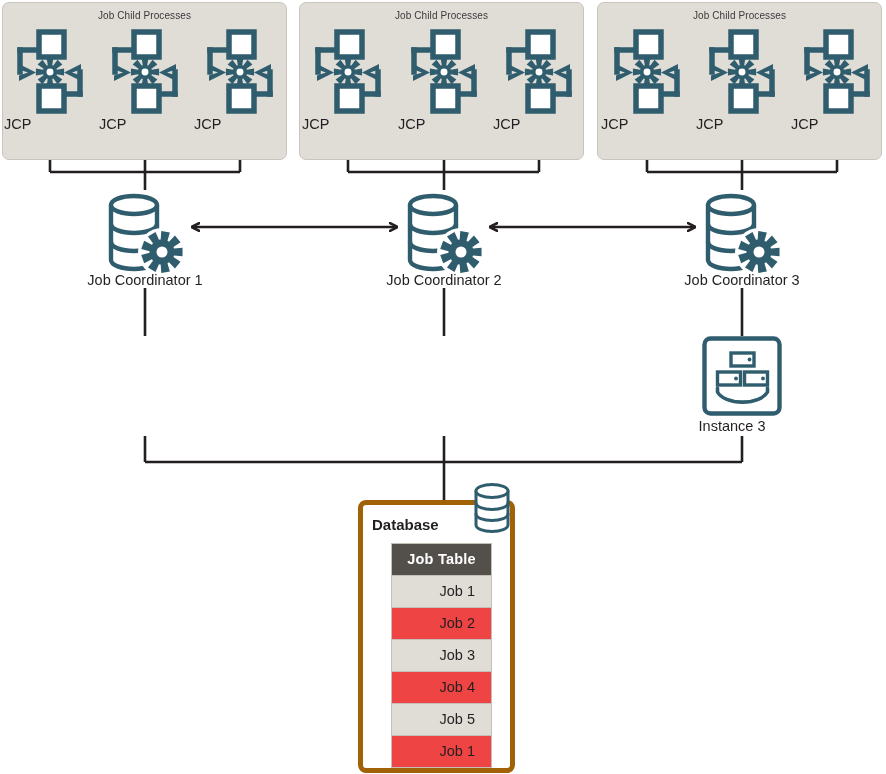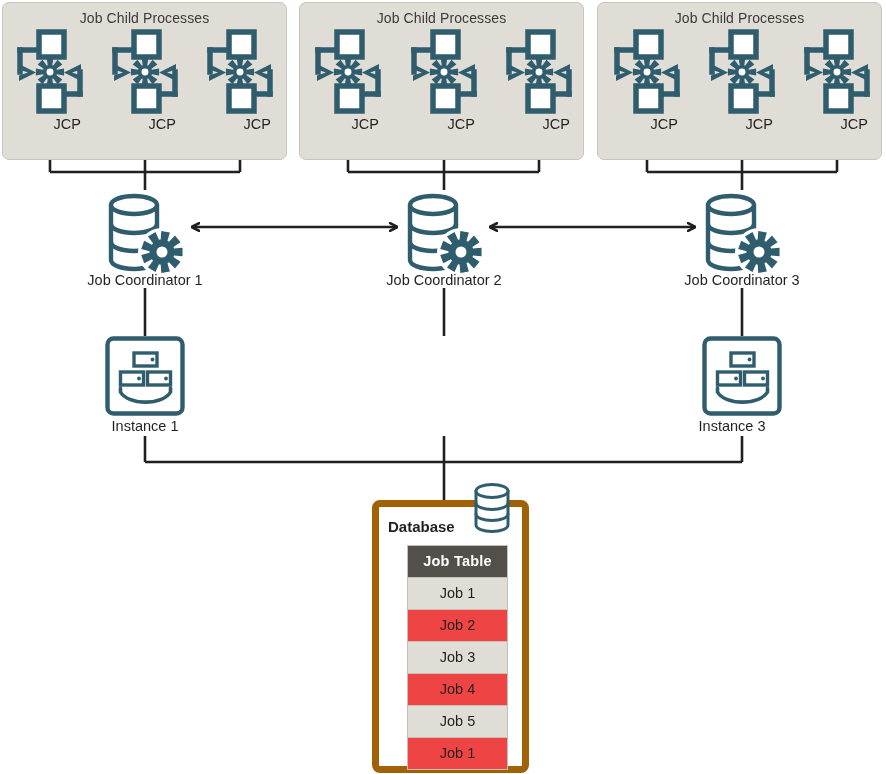--- a/index.html
+++ b/index.html
@@ -9,43 +9,43 @@
   #diagram{position:absolute;inset:0;width:886px;height:774px;}
 
   
   .jcp-panel{position:absolute;top:2px;height:158px;
              background:#e0ddd7;border:1px solid #c9c5bd;border-radius:7px;
              box-sizing:border-box;}
   .jcp-panel.g1{left:2px;width:285px;}
   .jcp-panel.g2{left:299px;width:285px;}
   .jcp-panel.g3{left:597px;width:285px;}
   .jcp-title{position:absolute;top:7px;left:0;right:0;text-align:center;
-             font-size:14px;color:#3a3a3a;font-weight:400;letter-spacing:.1px;}
+             font-size:10px;color:#3a3a3a;font-weight:400;letter-spacing:.1px;}
 
   .jcp-cell{position:absolute;top:28px;width:92px;height:120px;}
-  .jcp-label{position:absolute;bottom:16px;left:0;right:15px;text-align:right;
+  .jcp-label{position:absolute;bottom:16px;left:0;right:15px;text-align:left;
              font-size:14.5px;color:#231f20;}
   .jcp-svg{position:absolute;top:0;left:50%;transform:translateX(-50%);}
 
   
   .node{position:absolute;text-align:right;}
   .node .cap{font-size:14.5px;color:#231f20;white-space:nowrap;
              position:absolute;left:50%;transform:translateX(-50%);}
 
   
-  #dbbox{position:absolute;left:372px;top:500px;width:157px;height:273px;
-         background:#ffffff;border:7px solid #a16207;border-radius:8px;
+  #dbbox{position:absolute;left:358px;top:500px;width:157px;height:273px;
+         background:#ffffff;border:5px solid #a16207;border-radius:8px;
          box-sizing:border-box;}
   #dbtitle{position:absolute;left:9px;top:11px;font-size:15px;font-weight:bold;
            color:#231f20;}
   #jobtable{position:absolute;left:28px;top:38px;width:101px;
             border:1px solid #c4c0b8;box-sizing:border-box;}
   .jt-head{background:#534f4a;color:#ffffff;font-weight:bold;font-size:14.5px;
            text-align:center;padding:7px 0 8px;letter-spacing:.2px;}
-  .jt-row{font-size:14.5px;color:#231f20;text-align:center;padding:7px 0 8px;
+  .jt-row{font-size:14.5px;color:#231f20;text-align:right;padding:7px 16px 8px;
           border-top:1px solid #c4c0b8;}
   .jt-row.odd{background:#e0ddd7;}
   .jt-row.even{background:#ef4444;}
 
   .dbicon{position:absolute;left:470px;top:480px;}
 </style>
 </head>
 <body>
 
 <div id="diagram">
@@ -355,37 +355,20 @@
     <g>
       <circle cx="67" cy="64" r="24" fill="#fff"></circle>
       <path d="M87.54 59.63L87.54 68.37L79.02 67.45A12.5 12.5 0 0 1 78.42 69.08L85.54 73.86L79.93 80.55L73.99 74.36A12.5 12.5 0 0 1 72.48 75.23L74.87 83.47L66.27 84.99L65.69 76.43A12.5 12.5 0 0 1 63.98 76.13L60.51 83.97L52.95 79.61L58.01 72.68A12.5 12.5 0 0 1 56.89 71.35L49.19 75.13L46.20 66.92L54.53 64.87A12.5 12.5 0 0 1 54.53 63.13L46.20 61.08L49.19 52.87L56.89 56.65A12.5 12.5 0 0 1 58.01 55.32L52.95 48.39L60.51 44.03L63.98 51.87A12.5 12.5 0 0 1 65.69 51.57L66.27 43.01L74.87 44.53L72.48 52.77A12.5 12.5 0 0 1 73.99 53.64L79.93 47.45L85.54 54.14L78.42 58.92A12.5 12.5 0 0 1 79.02 60.55Z" fill="#2f5d6e"></path>
           <circle cx="67" cy="64" r="6.2" fill="#fff"></circle>
       <circle cx="67" cy="64" r="7.5" fill="#fff" stroke="#2f5d6e" stroke-width="4"></circle>
     </g>
   </svg></span>
     <div class="cap" style="top:84px">Job Coordinator 3</div>
   </div>
 
-  <div class="node" style="left:105px;top:336px;width:80px;height:100px">
-    <span class="in-svg" style="position: absolute; left: 0px; top: 0px; width: 80px; height: 80px; display: block;"><svg width="80" height="80" viewBox="0 0 80 80">
-    <rect x="2.5" y="2.5" width="75" height="75" rx="6" ry="6" fill="#fff" stroke="#2f5d6e" stroke-width="4.4"></rect>
-    <g fill="#fff" stroke="#2f5d6e" stroke-width="3.4">
-      <rect x="29" y="17" width="23" height="13"></rect>
-      <rect x="15.5" y="36" width="23" height="13"></rect>
-      <rect x="42.5" y="36" width="23" height="13"></rect>
-    </g>
-    <g fill="#2f5d6e">
-      <circle cx="47.5" cy="23.5" r="1.9"></circle>
-      <circle cx="34" cy="42.5" r="1.9"></circle>
-      <circle cx="61" cy="42.5" r="1.9"></circle>
-    </g>
-    <path d="M15.5 52 L15.5 56 A26 14 0 0 0 65.5 56 L65.5 52" fill="none" stroke="#2f5d6e" stroke-width="3.6" stroke-linecap="round"></path>
-  </svg></span>
-    <div class="cap" style="top:82px">Instance 1</div>
-  </div>
   <div class="node" style="left:702px;top:336px;width:60px;height:100px">
     <span class="in-svg" style="position: absolute; left: 0px; top: 0px; width: 80px; height: 80px; display: block;"><svg width="80" height="80" viewBox="0 0 80 80">
     <rect x="2.5" y="2.5" width="75" height="75" rx="6" ry="6" fill="#fff" stroke="#2f5d6e" stroke-width="4.4"></rect>
     <g fill="#fff" stroke="#2f5d6e" stroke-width="3.4">
       <rect x="29" y="17" width="23" height="13"></rect>
       <rect x="15.5" y="36" width="23" height="13"></rect>
       <rect x="42.5" y="36" width="23" height="13"></rect>
     </g>
     <g fill="#2f5d6e">
       <circle cx="47.5" cy="23.5" r="1.9"></circle>

